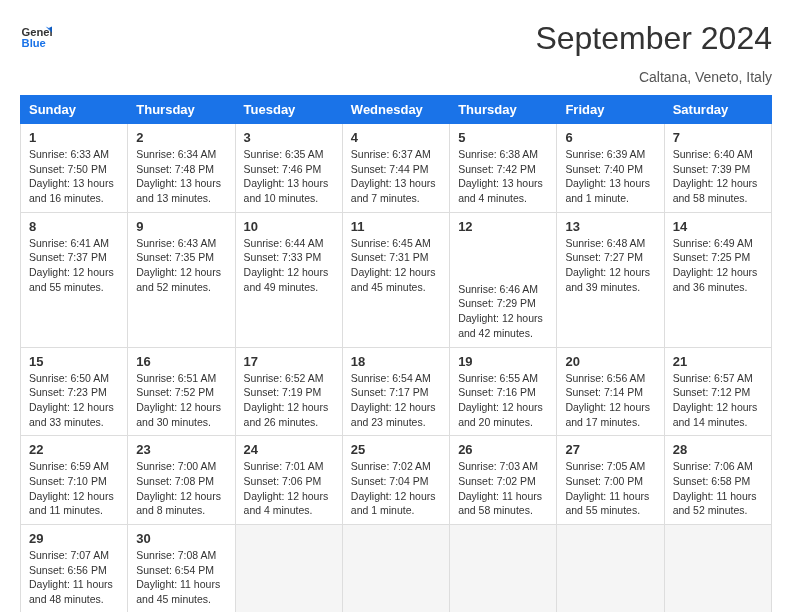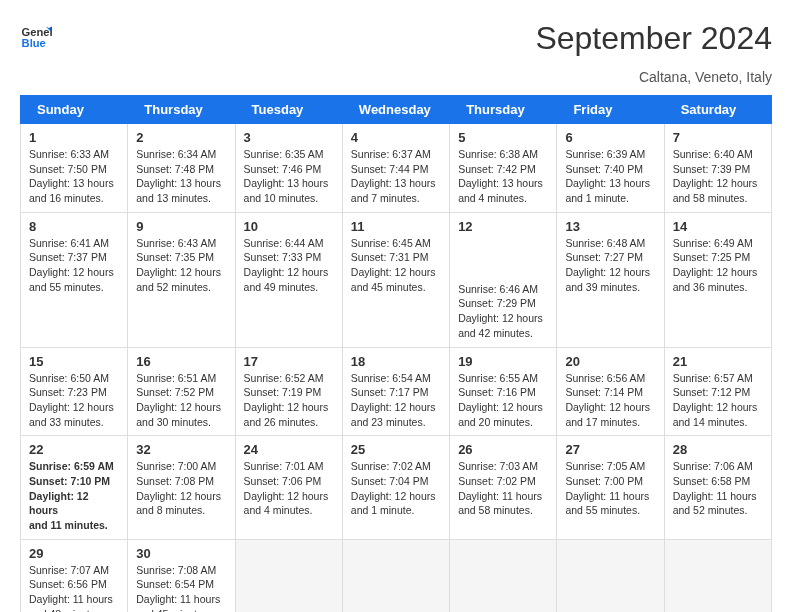--- a/index.html
+++ b/index.html
@@ -39,21 +39,21 @@
       margin-top: 12px;
     }
     .calendar {
       width: 100%;
       border-collapse: collapse;
     }
     .calendar th {
       background: #1a73e8;
       color: #fff;
       text-align: left;
-      padding: 6px 16px;
+      padding: 6px 8px;
       font-size: 13px;
       font-weight: bold;
       border: 1px solid #1a73e8;
     }
     .calendar td {
       vertical-align: top;
       padding: 6px 8px;
       border: 1px solid #ddd;
       width: calc(100% / 7);
       font-size: 11px;
@@ -259,27 +259,27 @@
           <span class="day-number">21</span>
           <div class="day-info" style="white-space: pre-line;">Sunrise: 6:57 AM
 Sunset: 7:12 PM
 Daylight: 12 hours
 and 14 minutes.</div>
         </td>
       </tr>
       <tr class="week-row">
         <td>
           <span class="day-number">22</span>
-          <div class="day-info" style="white-space: pre-line; font-weight: bold;">Sunrise: 6:59 AM
+          <div class="day-info" style="white-space: pre-line;">Sunrise: 6:59 AM
 Sunset: 7:10 PM
 Daylight: 12 hours
 and 11 minutes.</div>
         </td>
         <td>
-          <span class="day-number">32</span>
+          <span class="day-number">23</span>
           <div class="day-info" style="white-space: pre-line;">Sunrise: 7:00 AM
 Sunset: 7:08 PM
 Daylight: 12 hours
 and 8 minutes.</div>
         </td>
         <td>
           <span class="day-number">24</span>
           <div class="day-info" style="white-space: pre-line;">Sunrise: 7:01 AM
 Sunset: 7:06 PM
 Daylight: 12 hours

